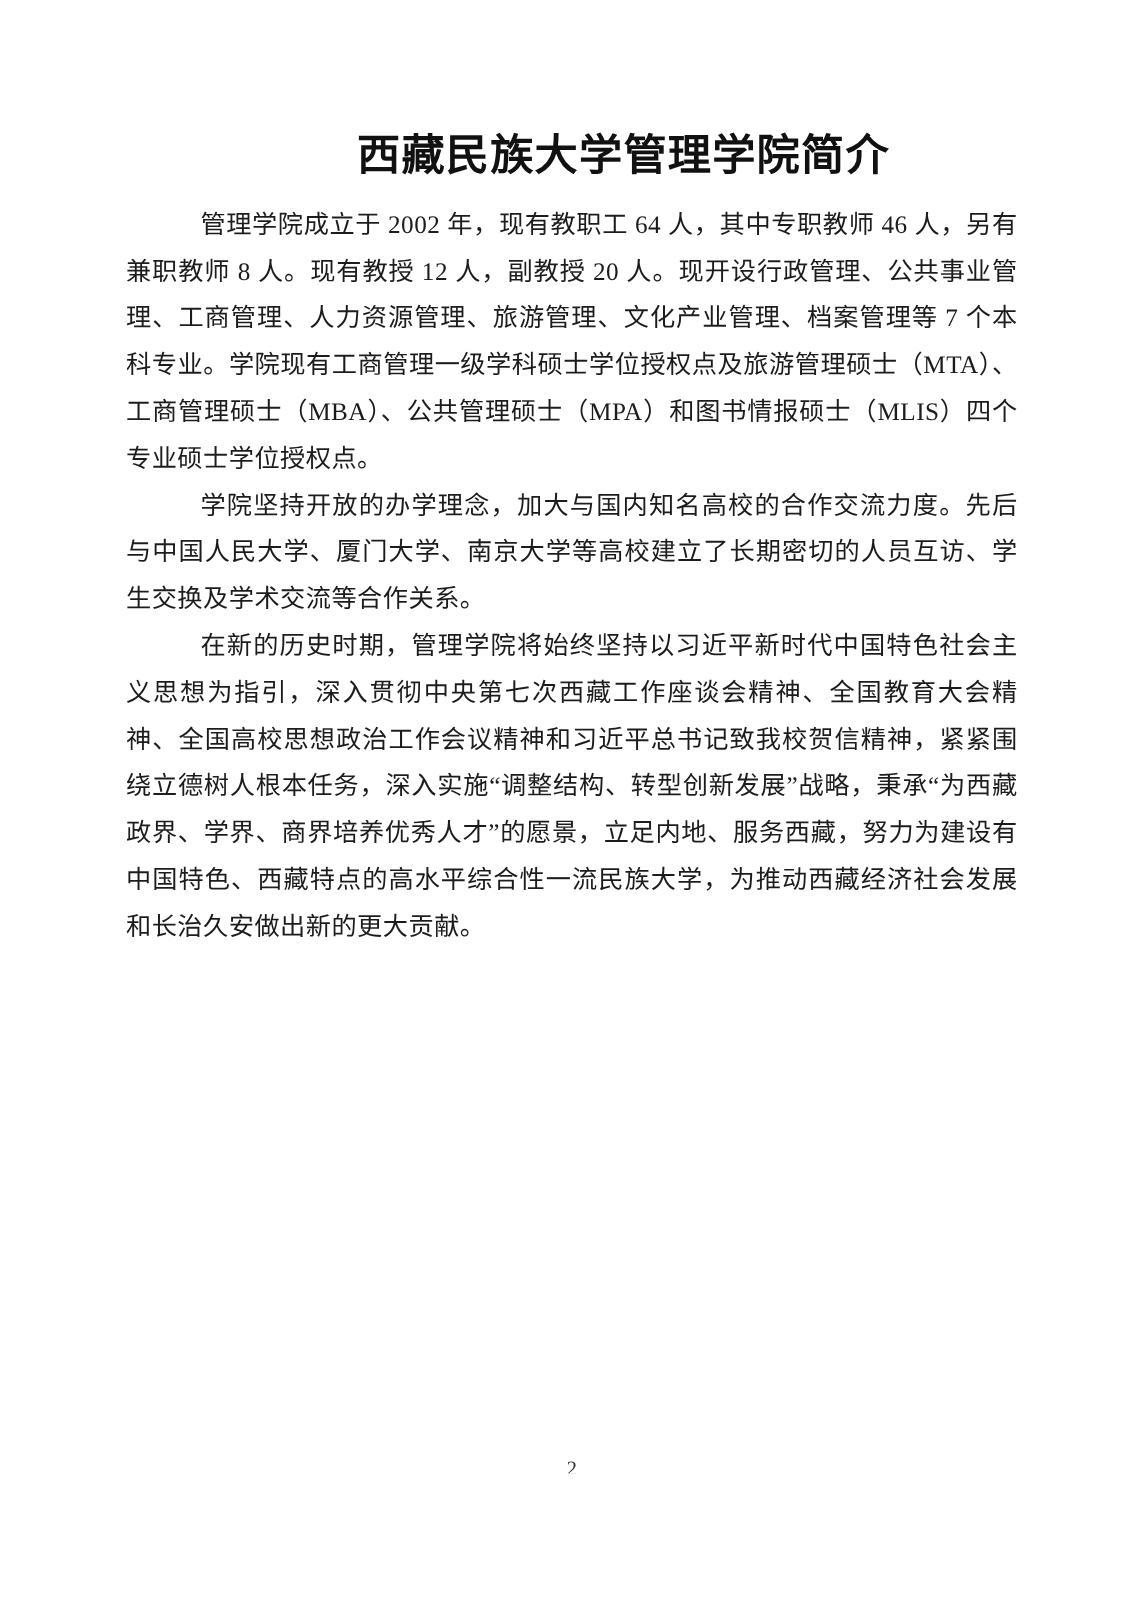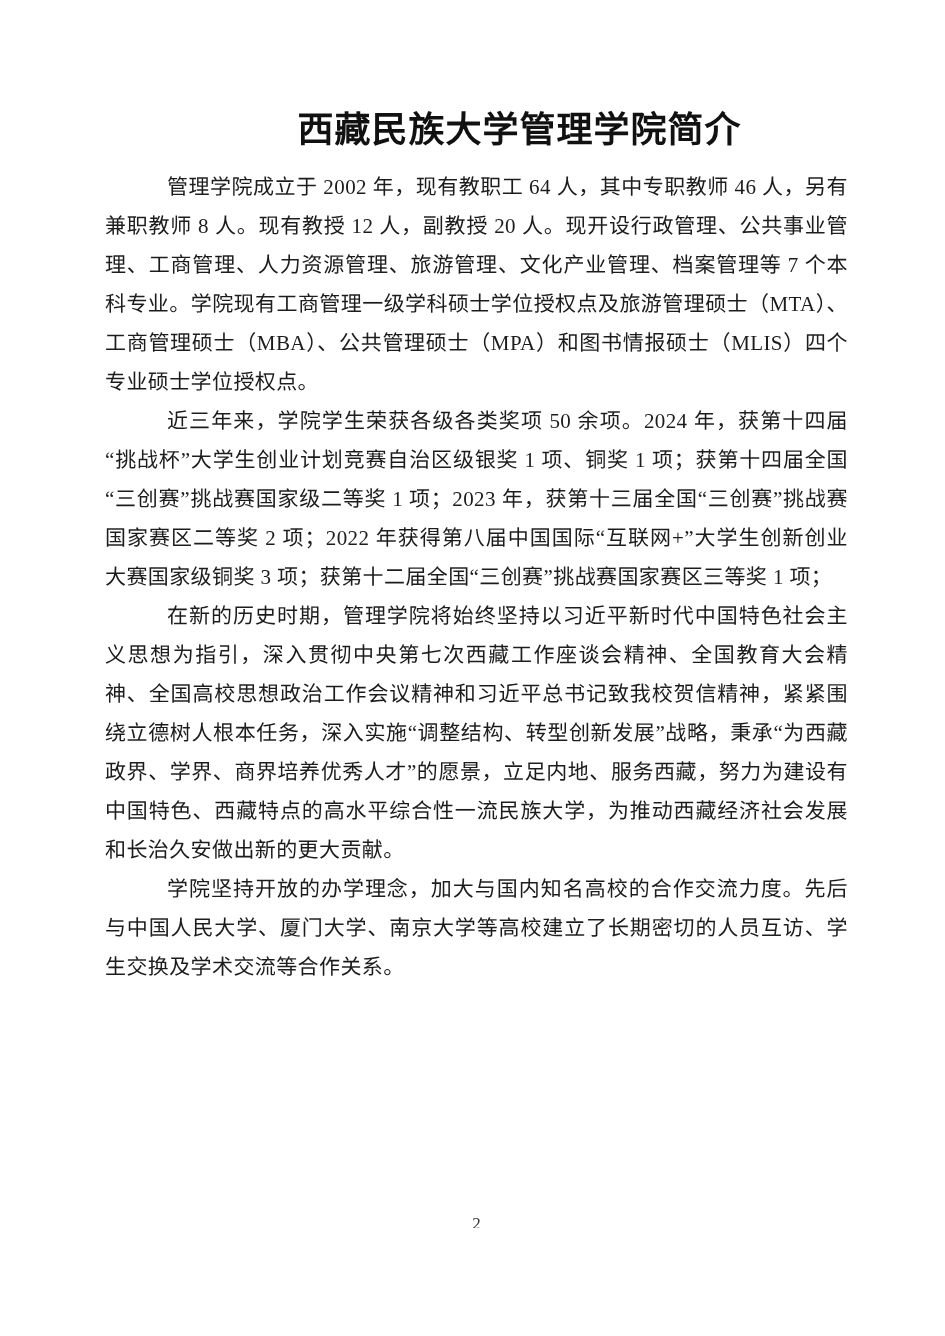--- a/index.html
+++ b/index.html
@@ -59,20 +59,19 @@
 </style>
 </head>
 <body>
 
 <div class="page">
 
   <h1 class="doc-title">西藏民族大学管理学院简介</h1>
 
   <div class="doc-body">
     <p>管理学院成立于 2002 年，现有教职工 64 人，其中专职教师 46 人，另有兼职教师 8 人。现有教授 12 人，副教授 20 人。现开设行政管理、公共事业管理、工商管理、人力资源管理、旅游管理、文化产业管理、档案管理等 7 个本科专业。学院现有工商管理一级学科硕士学位授权点及旅游管理硕士（MTA）、工商管理硕士（MBA）、公共管理硕士（MPA）和图书情报硕士（MLIS）四个专业硕士学位授权点。</p>
-    <p>近三年来，学院学生荣获各级各类奖项 50 余项。2024 年，获第十四届“挑战杯”大学生创业计划竞赛自治区级银奖 1 项、铜奖 1 项；获第十四届全国“三创赛”挑战赛国家级二等奖 1 项；2023 年，获第十三届全国“三创赛”挑战赛国家赛区二等奖 2 项；2022 年获得第八届中国国际“互联网+”大学生创新创业大赛国家级铜奖 3 项；获第十二届全国“三创赛”挑战赛国家赛区三等奖 1 项；</p>
+    <p>学院坚持开放的办学理念，加大与国内知名高校的合作交流力度。先后与中国人民大学、厦门大学、南京大学等高校建立了长期密切的人员互访、学生交换及学术交流等合作关系。</p>
     <p>在新的历史时期，管理学院将始终坚持以习近平新时代中国特色社会主义思想为指引，深入贯彻中央第七次西藏工作座谈会精神、全国教育大会精神、全国高校思想政治工作会议精神和习近平总书记致我校贺信精神，紧紧围绕立德树人根本任务，深入实施“调整结构、转型创新发展”战略，秉承“为西藏政界、学界、商界培养优秀人才”的愿景，立足内地、服务西藏，努力为建设有中国特色、西藏特点的高水平综合性一流民族大学，为推动西藏经济社会发展和长治久安做出新的更大贡献。</p>
-    <p>学院坚持开放的办学理念，加大与国内知名高校的合作交流力度。先后与中国人民大学、厦门大学、南京大学等高校建立了长期密切的人员互访、学生交换及学术交流等合作关系。</p>
   </div>
 
   <div class="page-footer">2</div>
 
 </div>
 
 </body></html>

